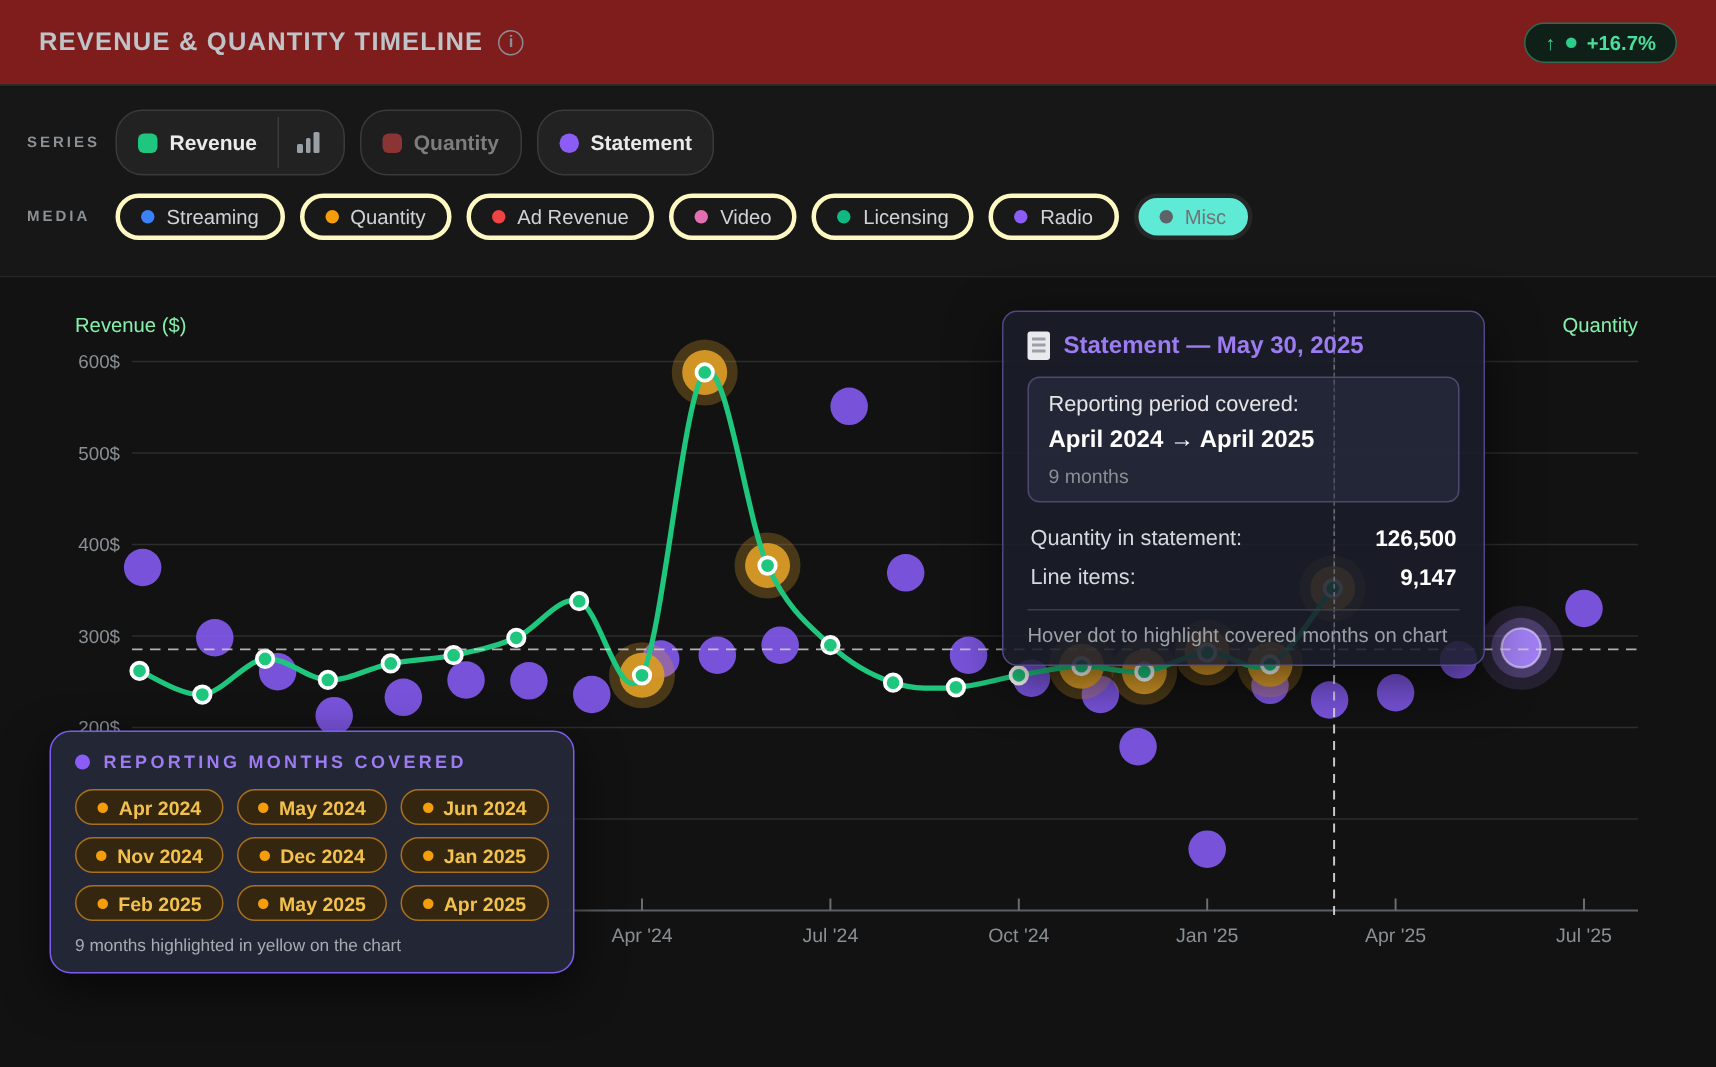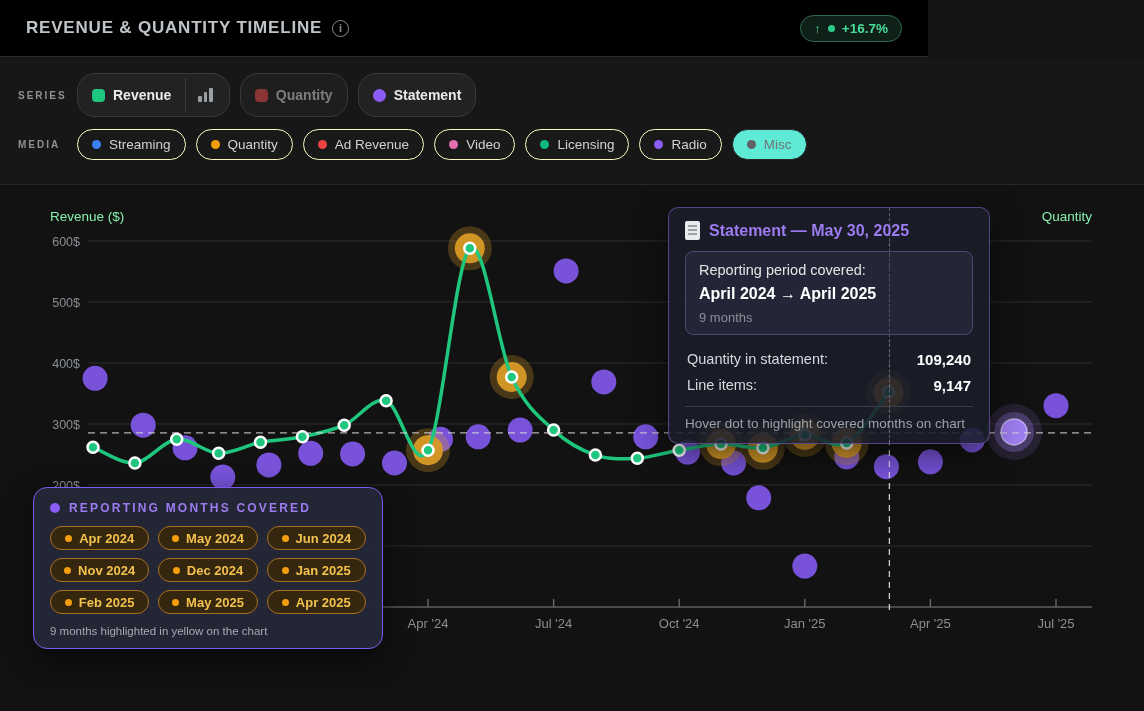--- a/index.html
+++ b/index.html
@@ -1,21 +1,21 @@
 <!DOCTYPE html>
 <html><head>
 <meta charset="utf-8">
 <style>
   * { margin:0; padding:0; box-sizing:border-box; }
   html,body { width:1144px; height:711px; overflow:hidden; background:#141414;
     font-family:"Liberation Sans", sans-serif; color:#e6e6e6; }
 
   
-  .header { position:absolute; left:0; top:0; width:928px; height:57px;
-    background:#000000; border-bottom:1px solid #2c2c2c;
+  .header { position:absolute; left:0; top:0; width:1144px; height:57px;
+    background:#7f1d1d; border-bottom:1px solid #2c2c2c;
     display:flex; align-items:center; justify-content:space-between; padding:0 26px; }
   .title-wrap { display:flex; align-items:center; gap:10px; }
   .page-title { font-size:17px; font-weight:bold; letter-spacing:0.8px; color:#bfc4c9; }
   .info-icon { width:17px; height:17px; border:1.5px solid #8a8f94; border-radius:50%;
     color:#8a8f94; font-size:11px; font-weight:bold; display:flex; align-items:center;
     justify-content:center; font-style:normal; }
   .trend-badge { display:flex; align-items:center; gap:7px; border:1px solid #2f6b4f;
     background:#0f2018; border-radius:999px; padding:5px 13px; }
   .trend-badge .arrow { color:#3ecf8e; font-size:13px; font-weight:bold; }
   .trend-badge .dot { width:7px; height:7px; border-radius:50%; background:#2ecc8a; }
@@ -31,21 +31,21 @@
     background:#222222; border-radius:18px; height:44px; padding:0 14px;
     cursor:pointer; color:#eaeaea; }
   .series-chip .chip-label { font-size:14px; font-weight:bold; }
   .series-chip.inactive { background:#1e1e1e; }
   .series-chip.inactive .chip-label { color:#7d7d7d; }
   .swatch { width:13px; height:13px; border-radius:4px; }
   .swatch.circle { border-radius:50%; }
   .seg-divider { width:1px; height:34px; background:#3a3a3a; margin:0 2px 0 6px; }
   .bar-icon { display:flex; align-items:flex-end; gap:2px; height:14px; padding:0 2px; }
   .bar-icon i { display:block; width:3.5px; background:#9aa0a6; border-radius:1px; }
-  .media-chip { height:31px; border-radius:16px; background:#191919; border:1px solid #fef9c3;align-items:center; }
+  .media-chip { height:31px; border-radius:16px; background:#191919; border:3px solid #fef9c3;align-items:center; }
   .media-chip .chip-label { font-size:13.5px; color:#cfd2d6; }
   .media-chip .dot { width:9px; height:9px; border-radius:50%; }
   .media-chip.disabled { background:#5eead4; border-color:#262626; }
   .media-chip.disabled .chip-label { color:#70747a; }
 
   
   .chart-area { position:absolute; left:0; top:185px; width:1144px; height:526px; background:#121212; }
   #chart-svg { position:absolute; left:0; top:0; }
   .axis-title { position:absolute; top:24px; font-size:13.5px; color:#86efac;text-align:right; }
   .axis-title.left { left:50px; }
@@ -283,21 +283,21 @@
       <span class="doc-icon"></span>
       <span class="tt-title">Statement — May 30, 2025</span>
     </div>
     <div class="tt-box">
       <div class="l1">Reporting period covered:</div>
       <div class="l2">April 2024 → April 2025</div>
       <div class="l3">9 months</div>
     </div>
     <div class="tt-row">
       <span class="lbl">Quantity in statement:</span>
-      <span class="val">109,240</span>
+      <span class="val">126,500</span>
     </div>
     <div class="tt-row">
       <span class="lbl">Line items:</span>
       <span class="val">9,147</span>
     </div>
     <div class="tt-footer">Hover dot to highlight covered months on chart</div>
   </div>
 
   <div class="months-popup">
     <div class="mp-head">

